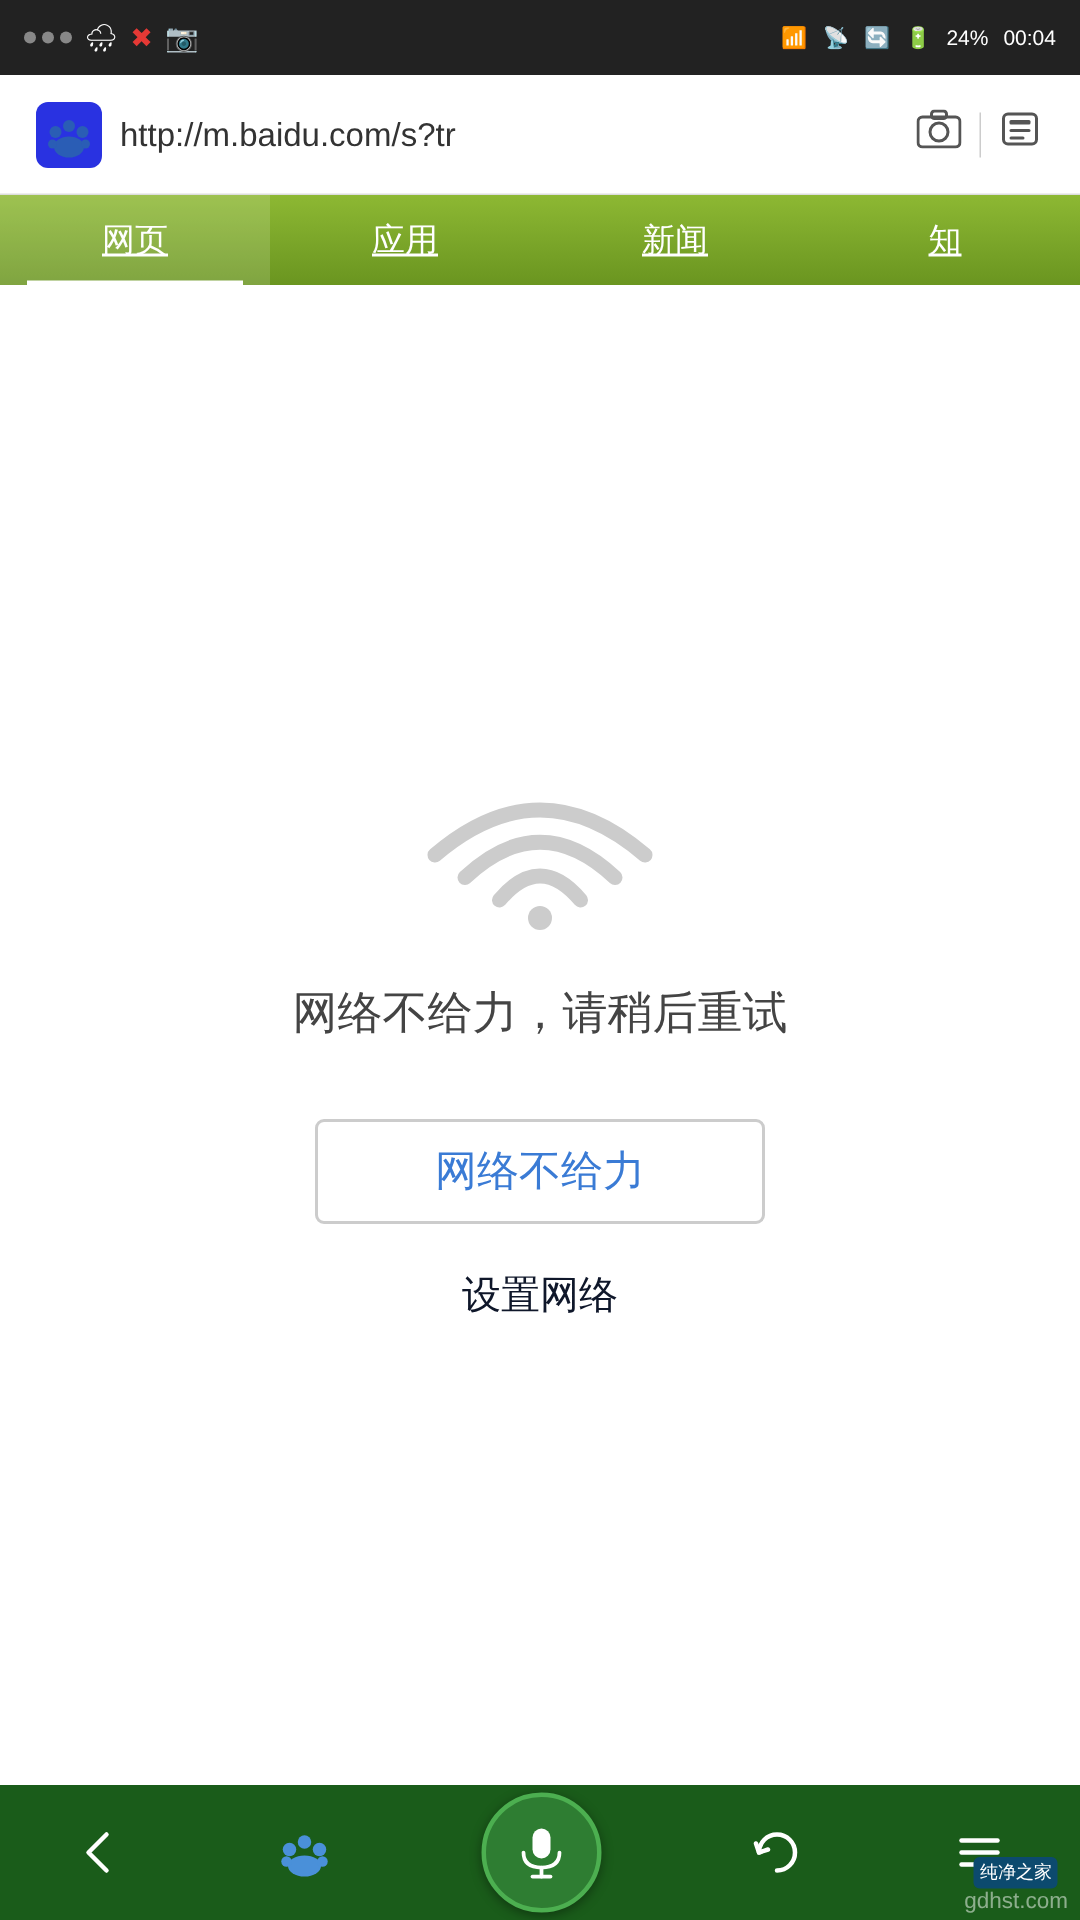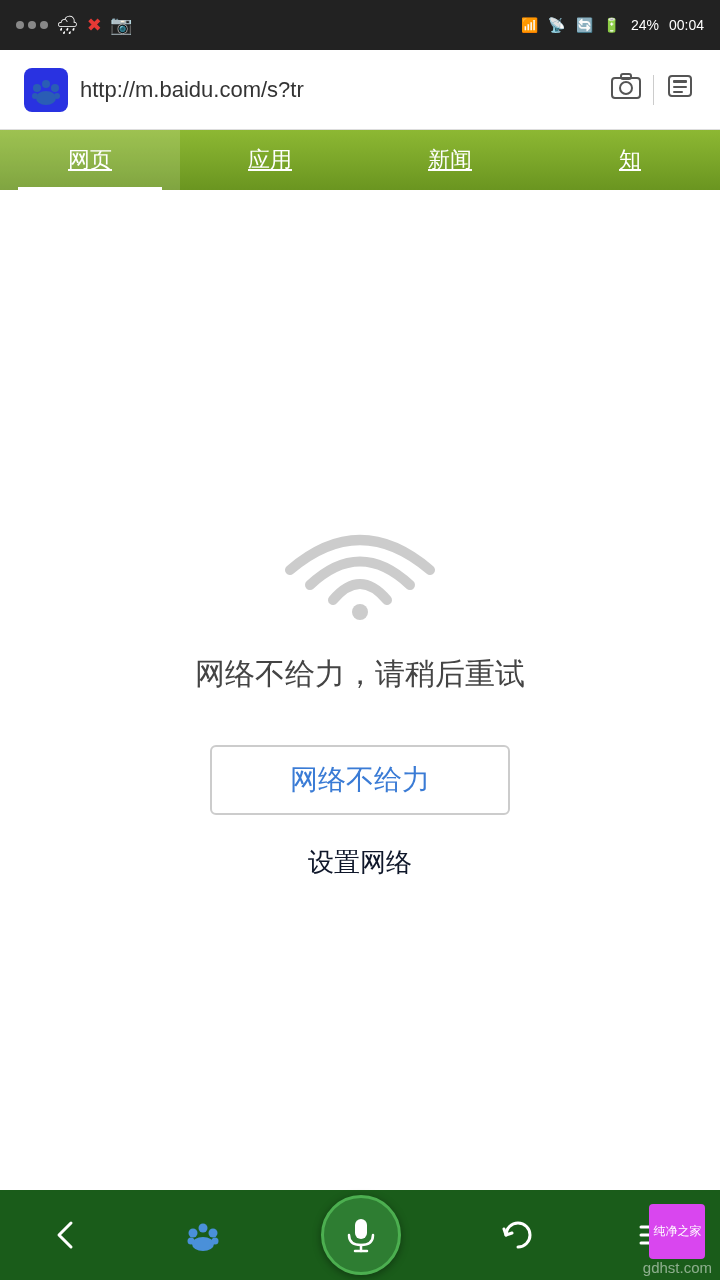--- a/index.html
+++ b/index.html
@@ -357,18 +357,18 @@
     </svg>
   </div>
   <div class="bottom-btn">
     <svg width="36" height="36" viewBox="0 0 36 36" fill="none">
       <line x1="6" y1="10" x2="30" y2="10" stroke="#fff" stroke-width="3" stroke-linecap="round"></line>
       <line x1="6" y1="18" x2="30" y2="18" stroke="#fff" stroke-width="3" stroke-linecap="round"></line>
       <line x1="6" y1="26" x2="30" y2="26" stroke="#fff" stroke-width="3" stroke-linecap="round"></line>
     </svg>
   </div>
   <div class="watermark" style="display:flex;flex-direction:column;align-items:center;right:8px;bottom:4px;">
-    <div style="background:#d946ef;border-radius:4px;padding:19px 4px;display:flex;align-items:flex-end;gap:2px;">
+    <div style="background:#0c4a6e;border-radius:4px;padding:2px 4px;display:flex;align-items:flex-end;gap:2px;">
       <span style="color:#fff;font-size:12px;">纯净之家</span>
     </div>
     <span style="color:rgba(255,255,255,0.5);font-size:15px;">gdhst.com</span>
   </div>
 </div>
 
 </body></html>

